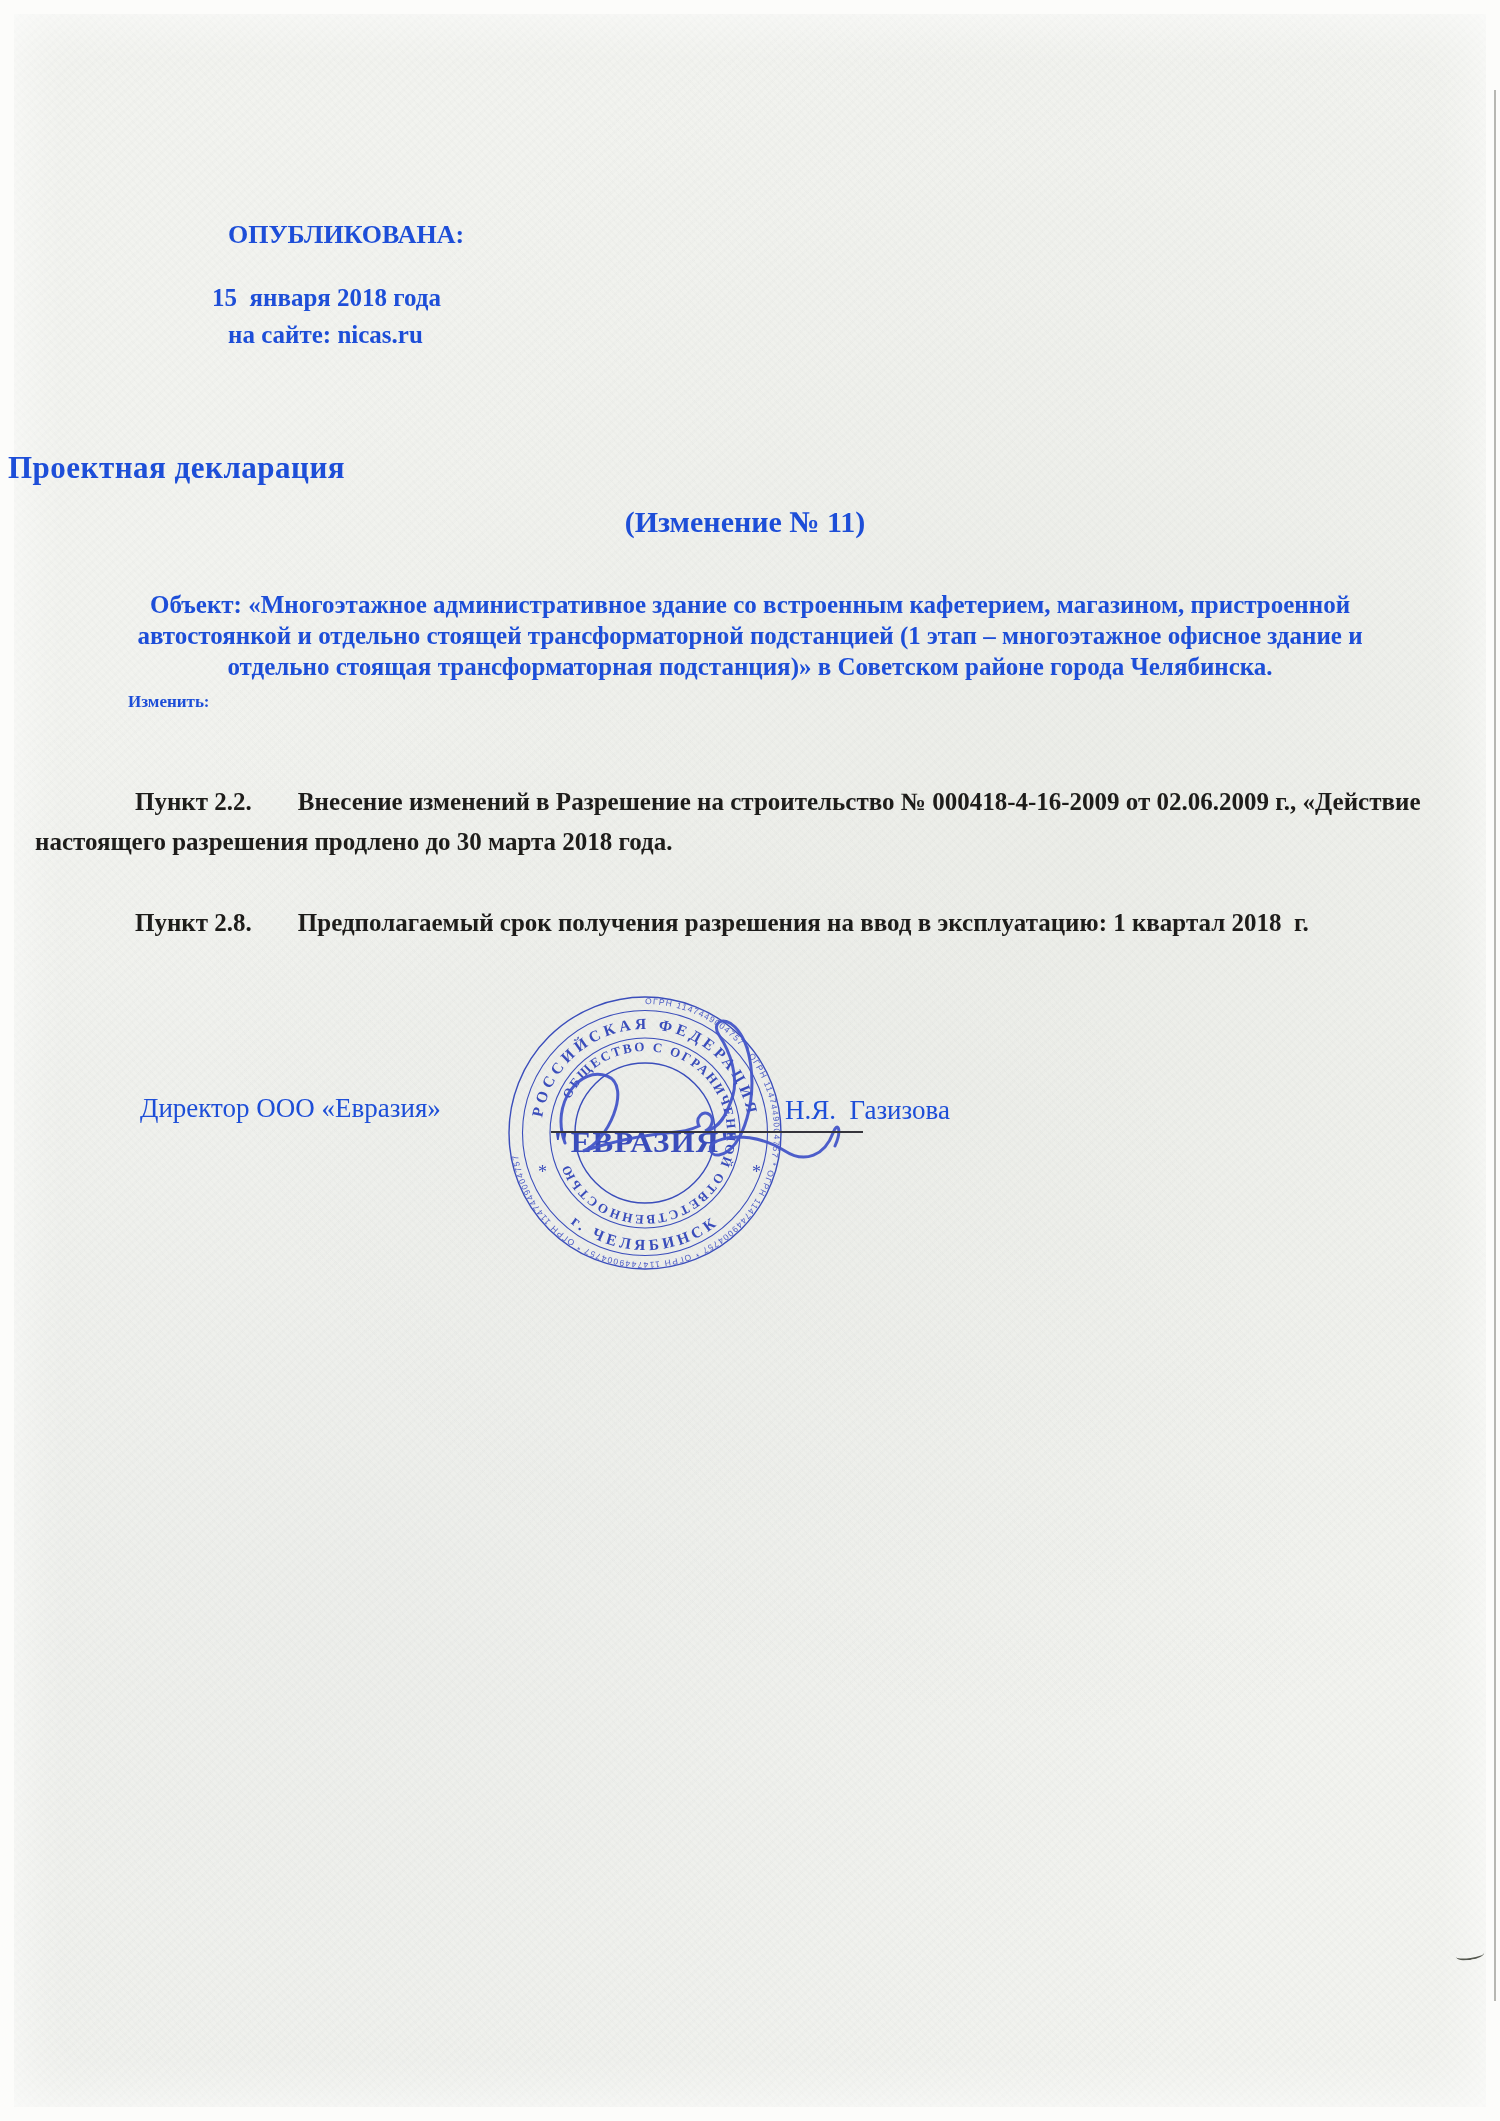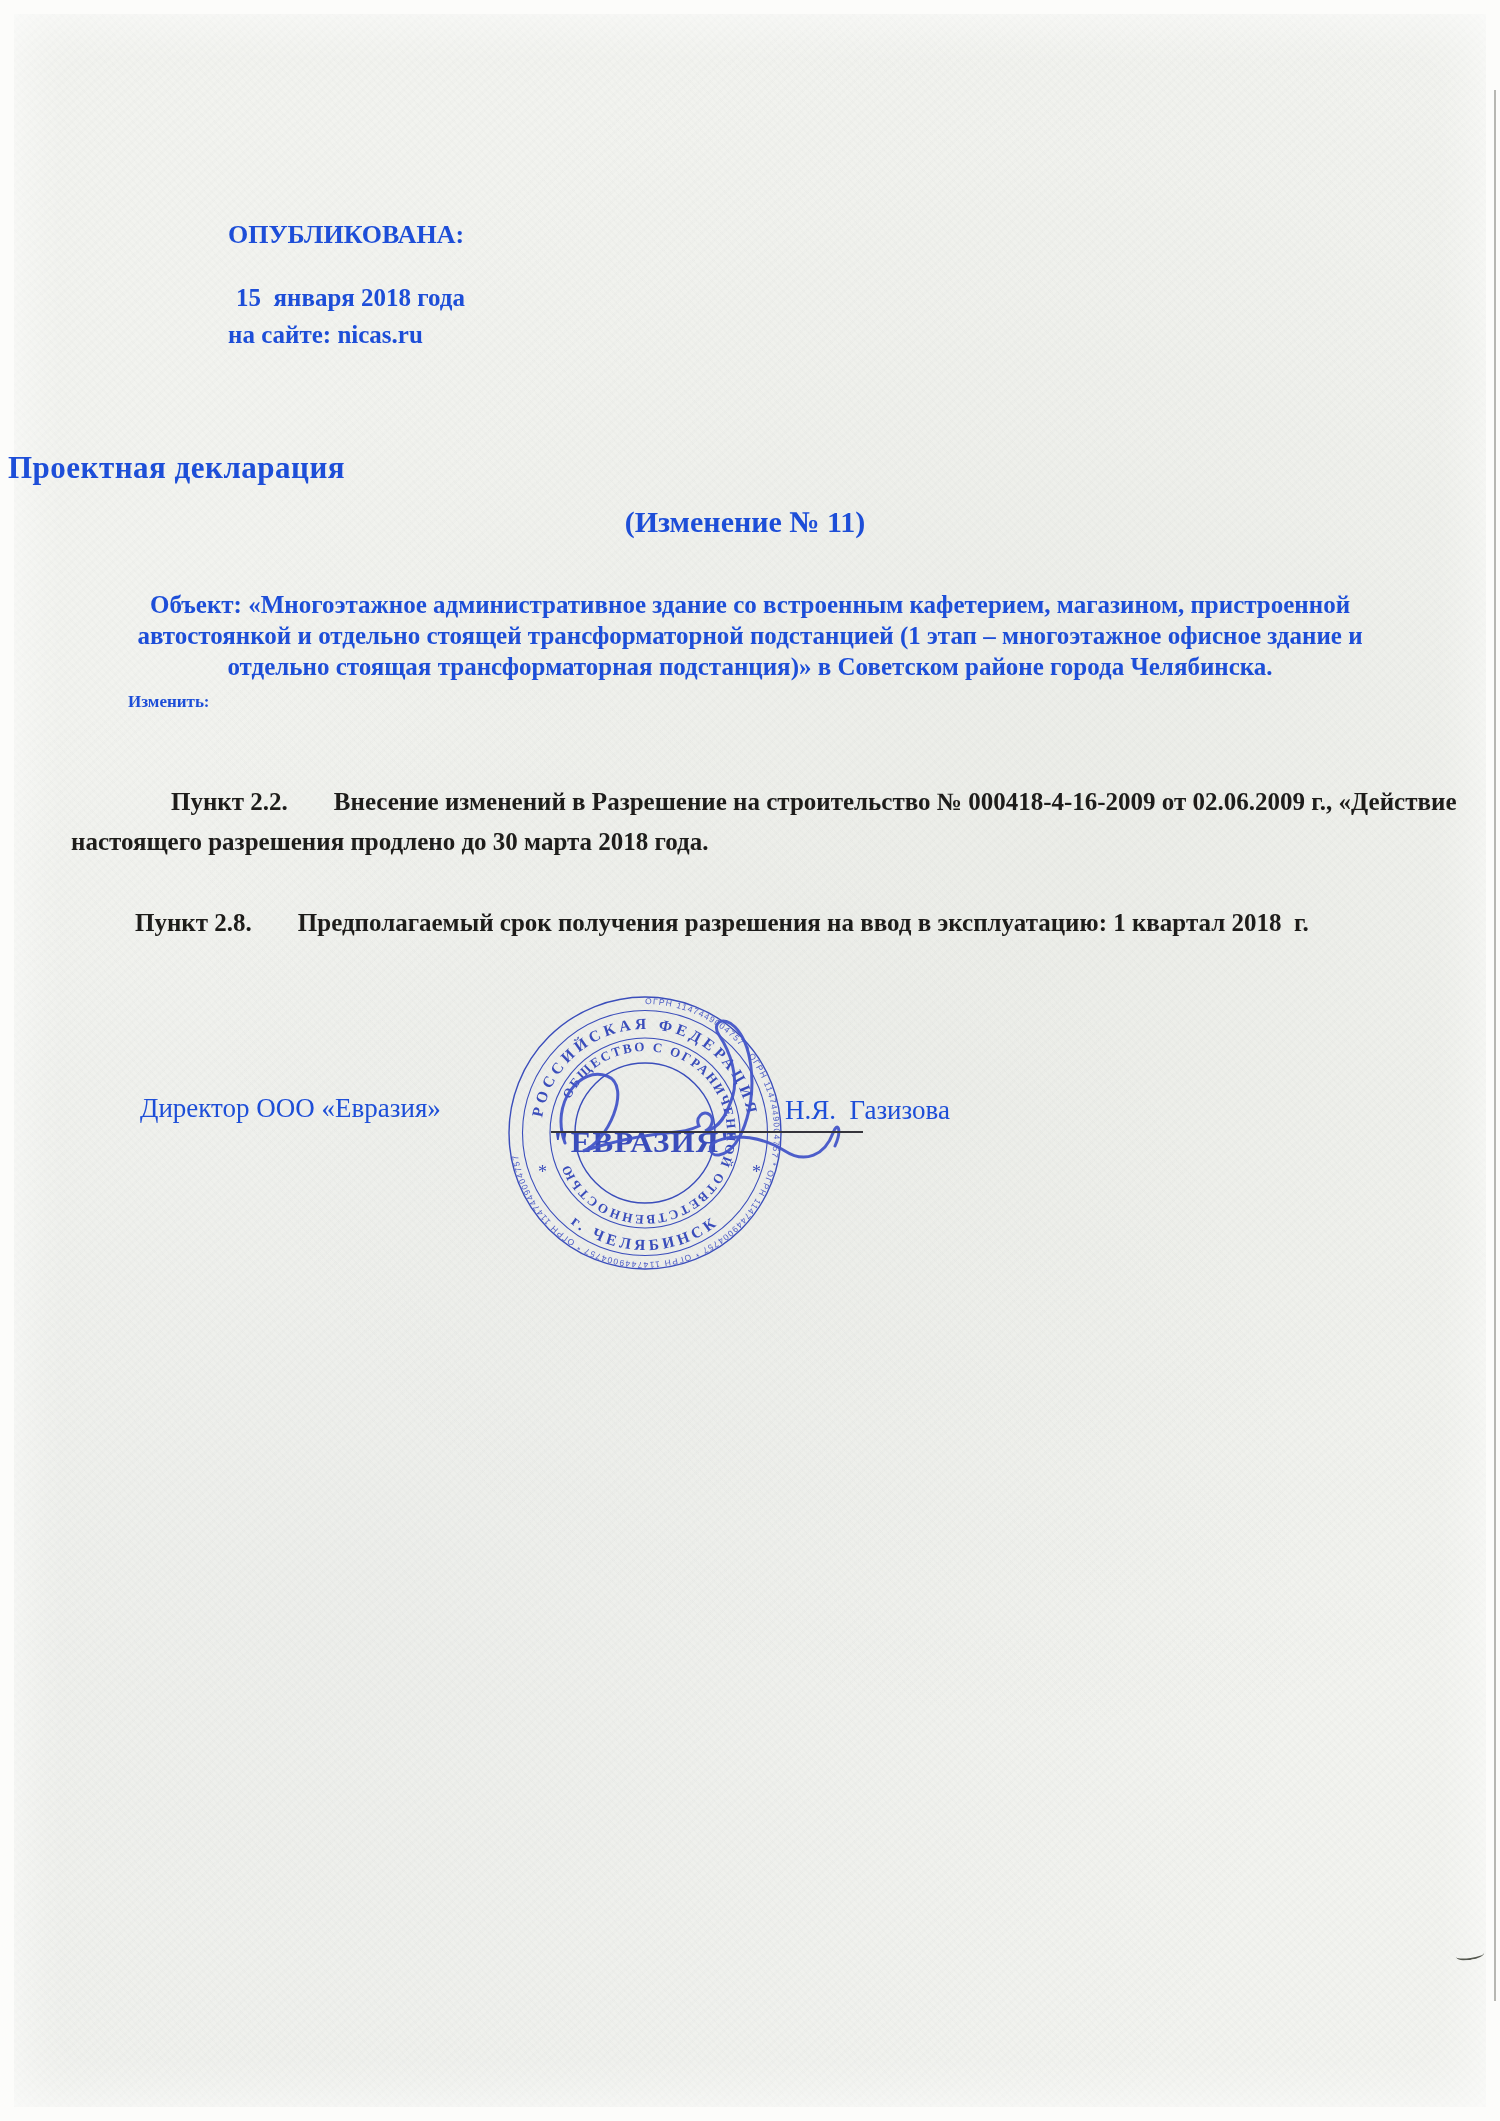--- a/index.html
+++ b/index.html
@@ -15,28 +15,28 @@
       radial-gradient(circle at 72% 40%, rgba(110,120,100,0.05), transparent 55%),
       radial-gradient(circle at 25% 75%, rgba(100,110,120,0.04), transparent 50%),
       repeating-linear-gradient(47deg, rgba(110,120,100,0.018) 0 2px, transparent 2px 5px),
       repeating-linear-gradient(-43deg, rgba(90,100,125,0.016) 0 3px, transparent 3px 7px),
       #f2f3ef;
     box-shadow: inset 0 0 60px rgba(255,255,255,0.8);
   }
   .txt{position:absolute;color:#1d4ed8;white-space:pre-wrap;font-family:Liberation Serif, serif;}
   .b{font-weight:bold;}
   .published-label{left:228px;top:220px;font-size:26px;}
-  .published-date{left:236px;top:284px;font-size:25px;}
+  .published-date{left:212px;top:284px;font-size:25px;}
   .published-site{left:228px;top:321px;font-size:25px;}
   .doc-title{left:8px;top:450px;width:1490px;font-size:31px;letter-spacing:0.5px;}
   .doc-subtitle{left:0;top:505px;width:1490px;text-align:center;font-size:30px;}
   .object-par{left:120px;top:553px;width:1260px;text-align:center;font-size:25px;line-height:31px;margin-top:36px;}
   .change-label{left:128px;top:692px;font-size:17px;}
   .item{margin:0;position:absolute;font-size:25px;line-height:40px;font-weight:bold;color:#1d1c1a;white-space:pre-wrap;}
-  .item-22{left:35px;top:782px;width:1400px;text-indent:100px;margin-left:36px;}
+  .item-22{left:35px;top:782px;width:1400px;text-indent:100px;}
   .item-28{left:35px;top:903px;width:1440px;text-indent:100px;}
   .item-num{margin-right:46px;}
   .director-label{left:140px;top:1093px;font-size:27px;}
   .director-name{left:785px;top:1095px;font-size:27px;z-index:6;text-align:right;}
   .sig-line{position:absolute;left:551px;top:1131px;width:312px;height:2px;background:#35343a;z-index:4;}
   .stamp-wrap{position:absolute;left:480px;top:978px;width:440px;height:330px;z-index:3;overflow:visible;}
   .stamp-wrap svg{overflow:visible;}
   .edge-line{position:absolute;right:4px;top:90px;bottom:120px;width:2px;background:#7d7d76;opacity:0.55;}
   .scan-artifact{position:absolute;left:1456px;top:1950px;width:28px;height:8px;border-bottom:2px solid #55584f;border-radius:50%;transform:rotate(-8deg);}
 </style>

